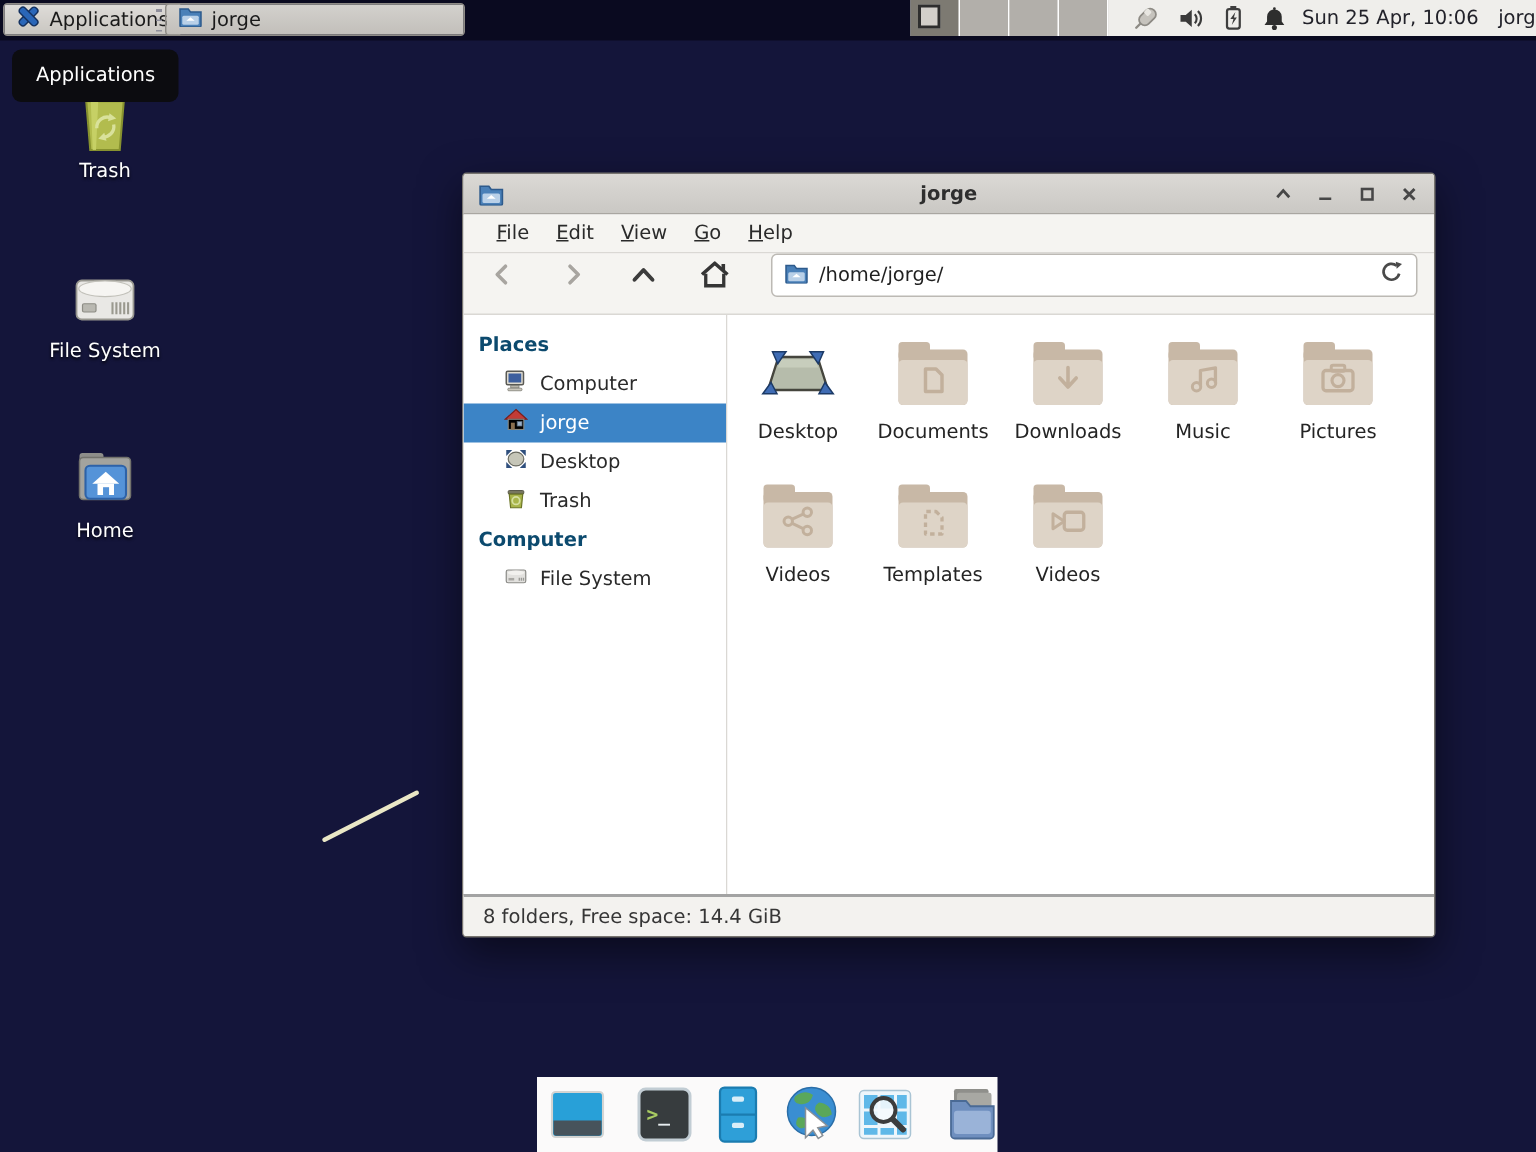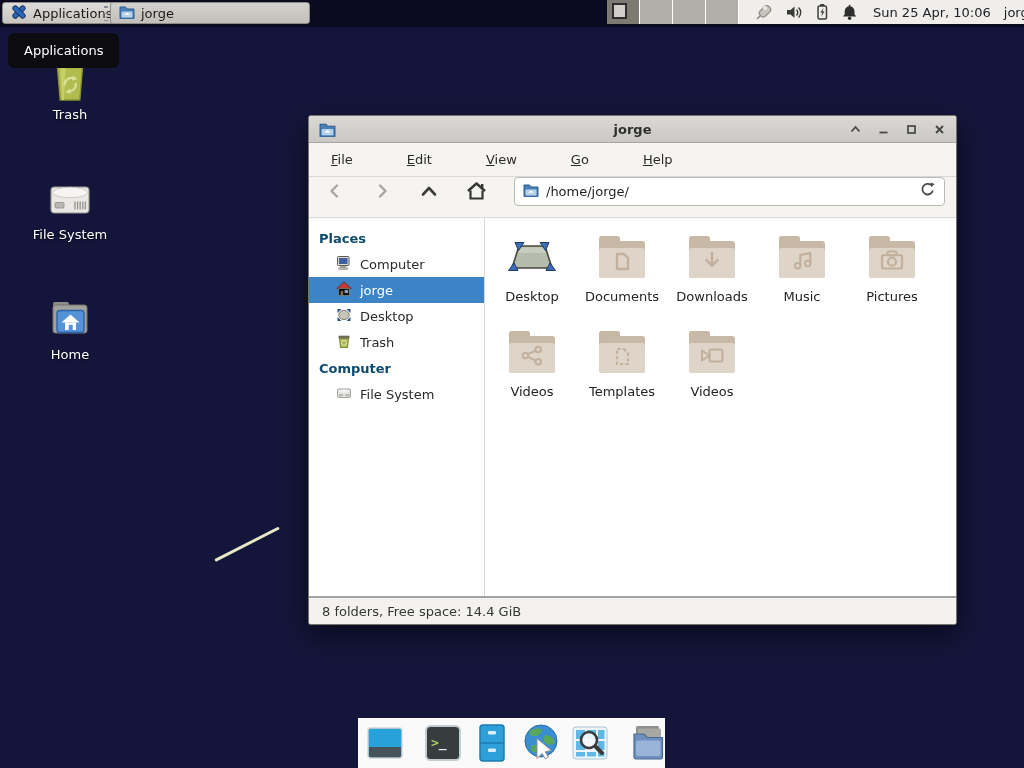--- a/index.html
+++ b/index.html
@@ -19,21 +19,21 @@
   .panel-handle i { width:4px; height:1.5px; background:#8e8e9a; display:block; }
   .panel-right { position:absolute; left:607px; top:0; right:0; height:24px; background:#efeeeb;
     display:flex; align-items:center; }
   .pager { display:flex; height:24px; }
   .pager .ws { width:33px; height:24px; background:#b2afaa; border-right:1px solid #fff; position:relative; }
   .pager .ws.active { background:#7d7a72; }
   .pager .ws.active .mini-win { position:absolute; left:5px; top:3px; width:15px; height:16px;
     background:#d2cfca; border:2px solid #2e2e2e; }
   .tray { display:flex; align-items:center; gap:11px; margin-left:16px; }
   .tray svg { display:block; }
-  .clock { font-size:13px; color:#22222a; margin-left:15px; white-space:nowrap; }
+  .clock { font-size:13px; color:#22222a; margin-left:10px; white-space:nowrap; }
   .panel-user { font-size:13px; color:#22222a; margin-left:13px; margin-right:6px; }
 
   
   .tooltip { position:absolute; left:8px; top:33px; background:#0c0c10; color:#fff; font-size:13px;
     padding:10px 16px; border-radius:6px; z-index:50; }
 
   
   .dicon { position:absolute; left:22px; width:96px; text-align:center; z-index:5; }
   .dicon .ic { display:flex; justify-content:center; }
   .dicon .lbl { margin-top:4px; font-size:13px; color:#fff; text-shadow:0 1px 2px rgba(0,0,0,.9); }
@@ -48,22 +48,22 @@
     border:1px solid #77746f; border-radius:3px; box-shadow:0 10px 28px rgba(0,0,0,.5);
     display:flex; flex-direction:column; z-index:10; }
   .titlebar { height:27px; background:linear-gradient(#dbd9d5,#cac8c4); border-bottom:1px solid #a9a6a1;
     border-radius:2px 2px 0 0; display:flex; align-items:center; position:relative; padding:0 10px; }
   .titlebar .wicon { display:flex; }
   .titlebar .title { position:absolute; left:0; right:0; text-align:center; font-size:13px;
     font-weight:bold; color:#2e2e2e; }
   .win-controls { margin-left:auto; display:flex; align-items:center; gap:15px; z-index:2; }
   .win-controls span { display:flex; cursor:default; }
 
-  .menubar { height:34px; background:#f5f4f1; border-bottom:1px solid #dad8d4;
-    display:flex; align-items:center; padding-left:13px;gap:36px; }
+  .menubar { height:26px; background:#f5f4f1; border-bottom:1px solid #dad8d4;
+    display:flex; align-items:center; padding-left:13px; }
   .menubar .mitem { font-size:13px; color:#2a2a2a; padding:3px 9px; }
   .menubar .mn { text-decoration:underline; }
 
   .toolbar { height:41px; background:#f5f4f1; border-bottom:1px solid #dad8d4;
     display:flex; align-items:flex-start; padding:0 11px; gap:17px; }
   .navbtn { width:30px; height:28px; display:flex; align-items:center; justify-content:center; border-radius:3px; }
   .pathbar { flex:1; height:29px; margin-left:6px; background:#fff; border:1px solid #bcb9b4;
     border-radius:4px; display:flex; align-items:center; padding:0 8px; gap:7px; }
   .pathbar .ptext { font-size:13px; color:#1f1f1f; flex:1; }
 

